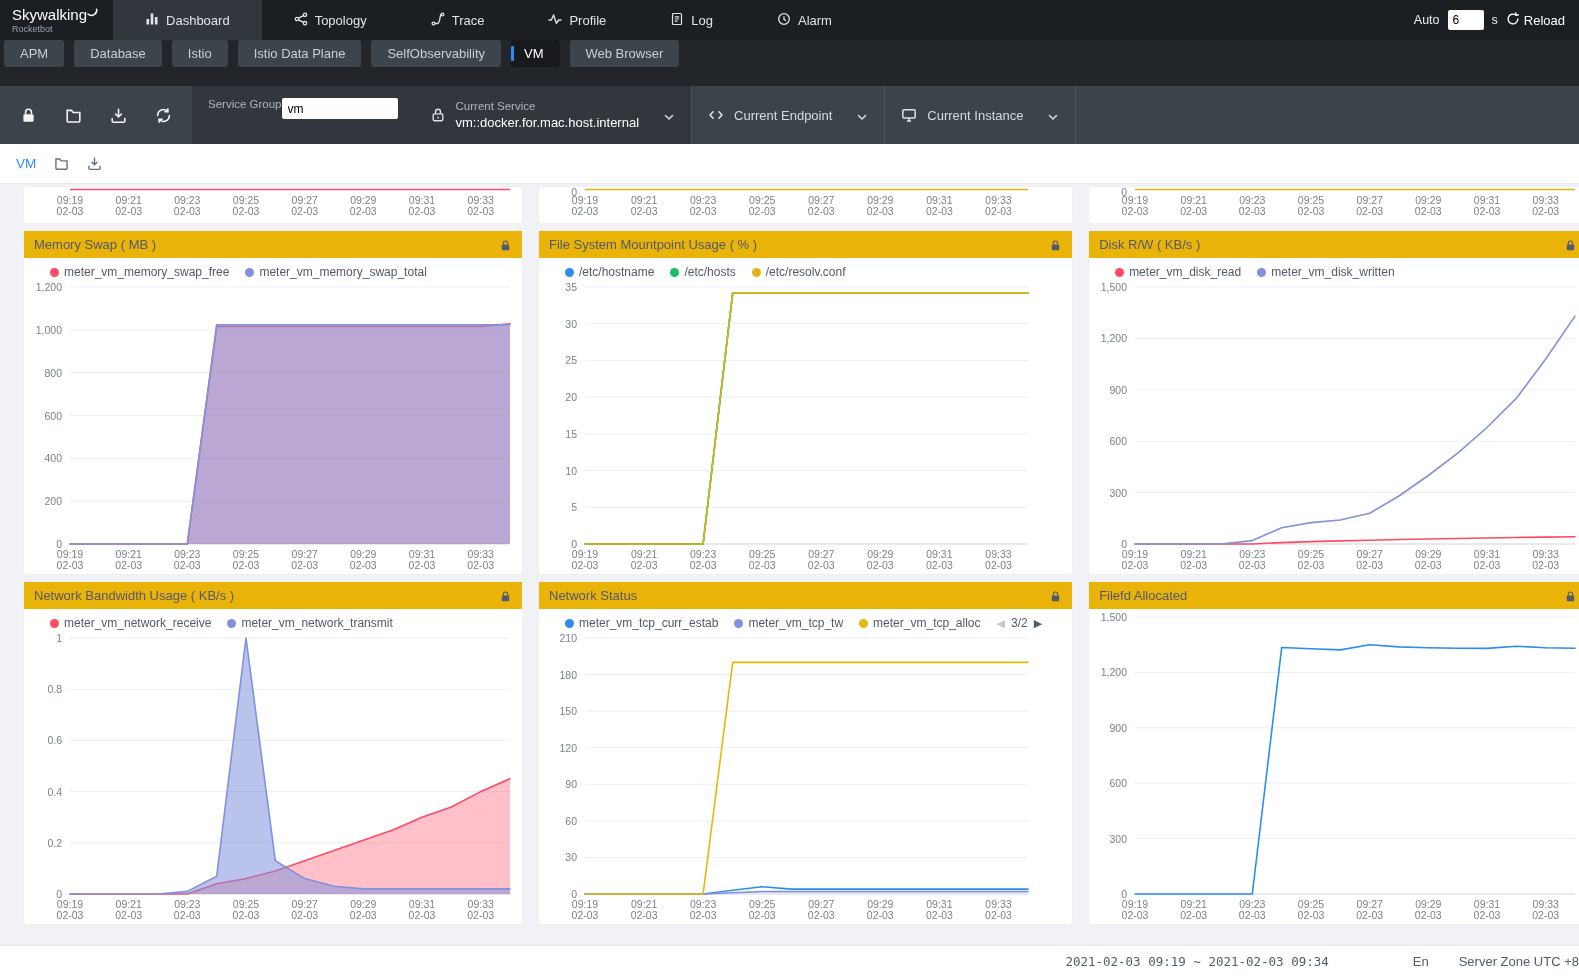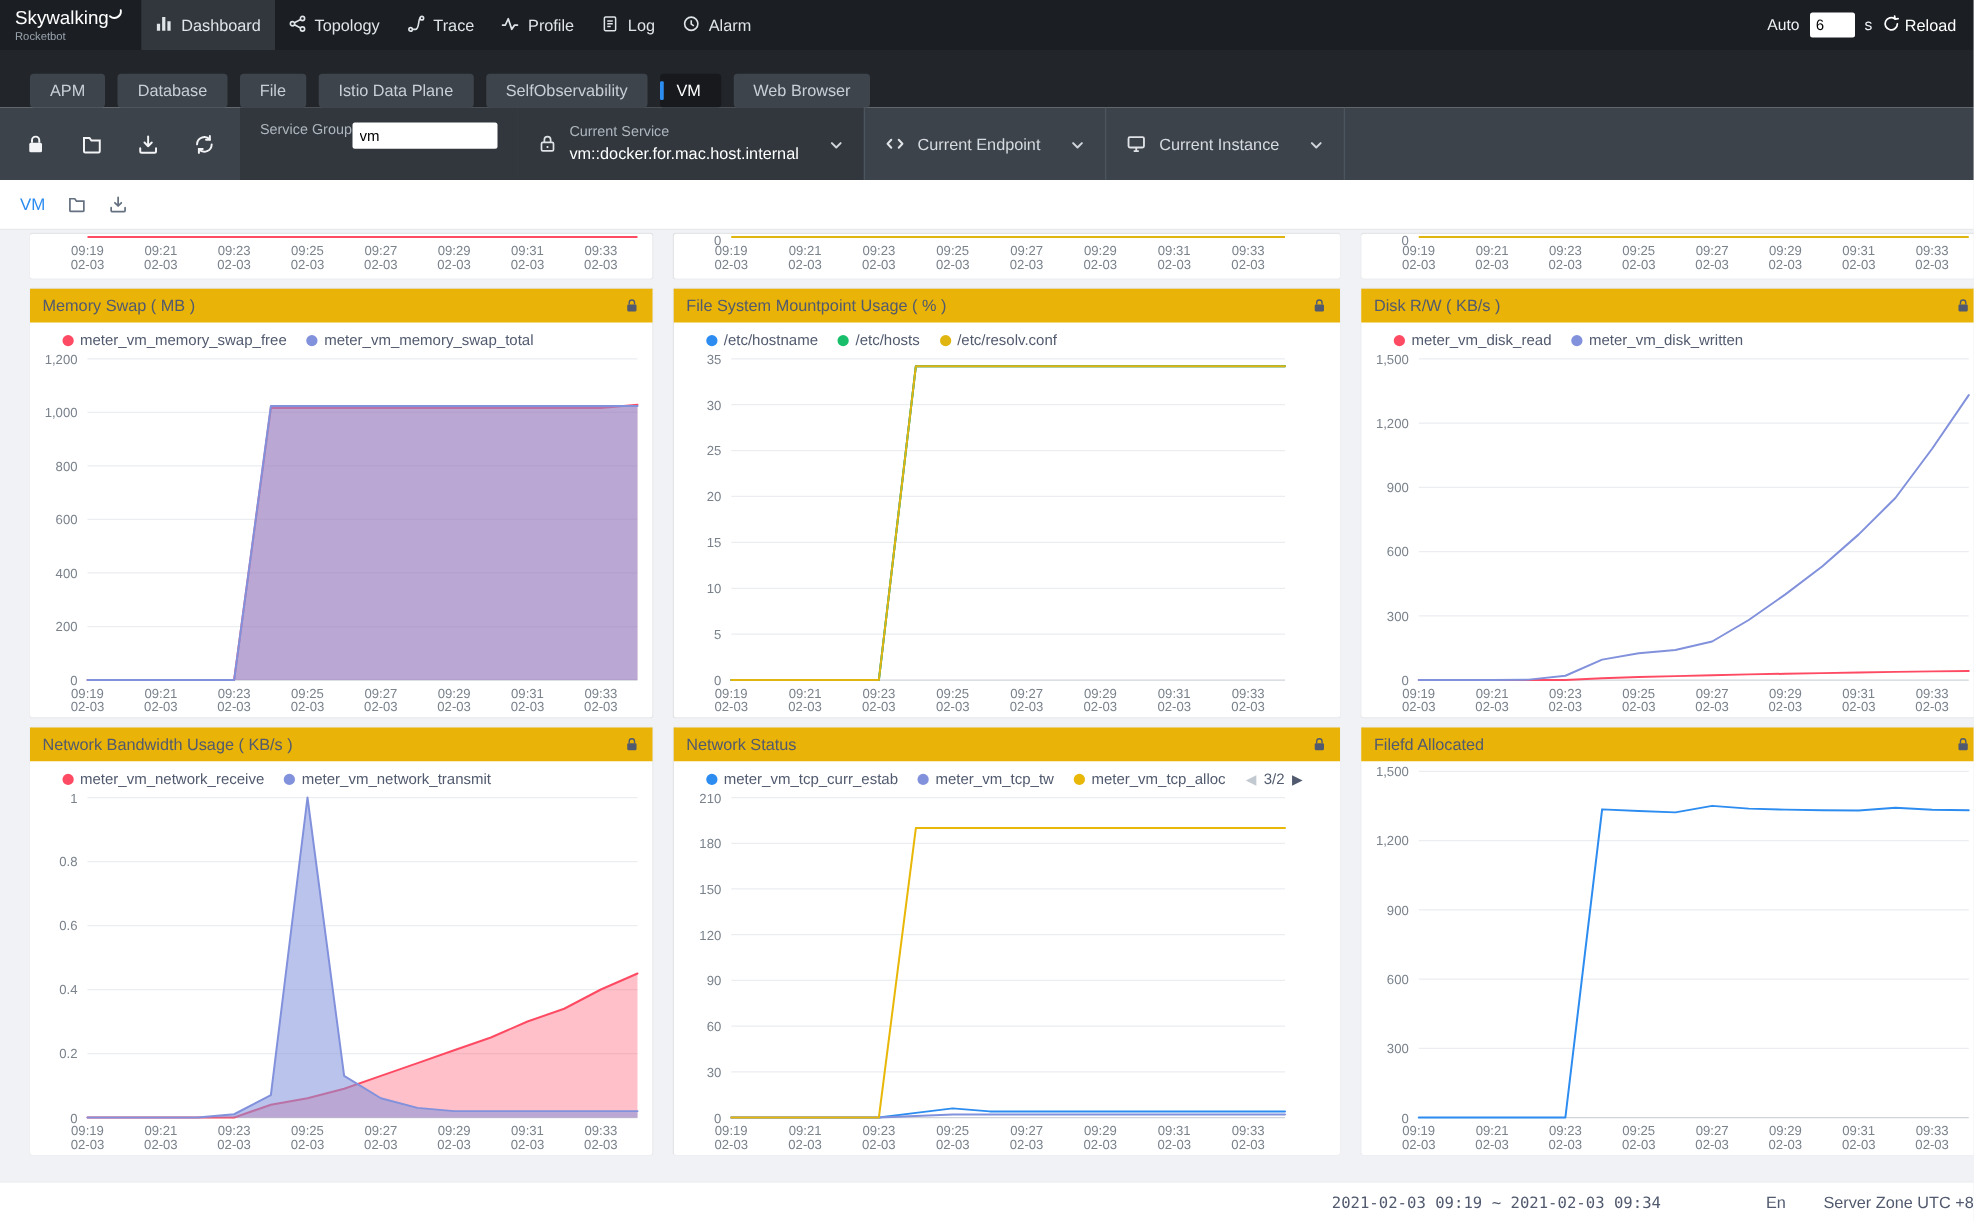--- a/index.html
+++ b/index.html
@@ -6,30 +6,30 @@
   html,body { width:1579px; height:977px; overflow:hidden; }
   body { font-family:"Liberation Sans",sans-serif; background:#f0f2f5; display:flex; flex-direction:column; }
 
   
   .navbar { height:40px; background:#1b1f24; display:flex; align-items:center; color:#e9ecef; flex:0 0 auto; }
   .logo { margin:0 26px 0 12px; line-height:1; }
   .logo-title { font-weight:normal; font-size:15px; color:#fff; position:relative; display:inline-block; }
   .logo-swoosh { position:absolute; right:-11px; top:-3px; }
   .logo-sub { font-size:9px; color:#9aa3ac; margin-top:2px; }
   .nav-items { display:flex; align-items:center; height:100%; }
-  .nav-item { display:flex; align-items:center; gap:7px; padding:0 11px; height:100%; font-size:13px; color:#dfe4e8; cursor:pointer; }
+  .nav-item { display:flex; align-items:center; gap:7px; padding:0 32px; height:100%; font-size:13px; color:#dfe4e8; cursor:pointer; }
   .nav-item.active { background:#31373d; }
   .nav-item svg { width:14px; height:14px; }
   .nav-right { margin-left:auto; display:flex; align-items:center; gap:8px; padding-right:14px; font-size:12.5px; color:#eef1f3; }
   .auto-input { width:36px; height:20px; border:none; border-radius:2px; font-size:12px; padding:0 5px; font-family:inherit; }
   .reload { display:flex; align-items:center; gap:4px; font-size:13px; color:#fff; cursor:pointer; }
   .reload svg { width:14px; height:14px; }
 
   
-  .dash-tabs { height:46px; background:#22262b; display:flex; align-items:flex-end; gap:10px; padding:0 24px; flex:0 0 auto; }
+  .dash-tabs { height:46px; background:#22262b; display:flex; align-items:flex-start; gap:10px; padding:0 4px; flex:0 0 auto; }
   .dtab { height:27px; display:flex; align-items:center; padding:0 16px; background:#3e444b; color:#c9cfd6; font-size:13px; border:none; border-radius:3px; cursor:pointer; font-family:inherit; }
   .dtab.active { background:#17191d; color:#fff; padding-left:0; }
   .dtab .accent { width:3px; height:15px; background:#2d8cf0; margin-right:10px; display:block; border-radius:1px; }
 
   
   .selector-bar { height:58px; background:#3d434b; display:flex; align-items:stretch; flex:0 0 auto; color:#e6e9ec; }
   .tool-icons { display:flex; align-items:center; gap:28px; padding:0 20px; }
   .tool-icon { width:17px; height:17px; color:#f2f4f6; cursor:pointer; }
   .tool-icon svg { width:100%; height:100%; }
   .sel-block { display:flex; justify-content:center; padding:12px 16px; background:#31373d; }
@@ -148,21 +148,21 @@
 </header>
 
 <div class="dash-tabs">
   <button class="dtab">
       <span>APM</span>
     </button>
   <button class="dtab">
       <span>Database</span>
     </button>
   <button class="dtab">
-      <span>File</span>
+      <span>Istio</span>
     </button>
   <button class="dtab">
       <span>Istio Data Plane</span>
     </button>
   <button class="dtab">
       <span>SelfObservability</span>
     </button>
   <button class="dtab active">
       <span class="accent"></span>
       <span>VM</span>

